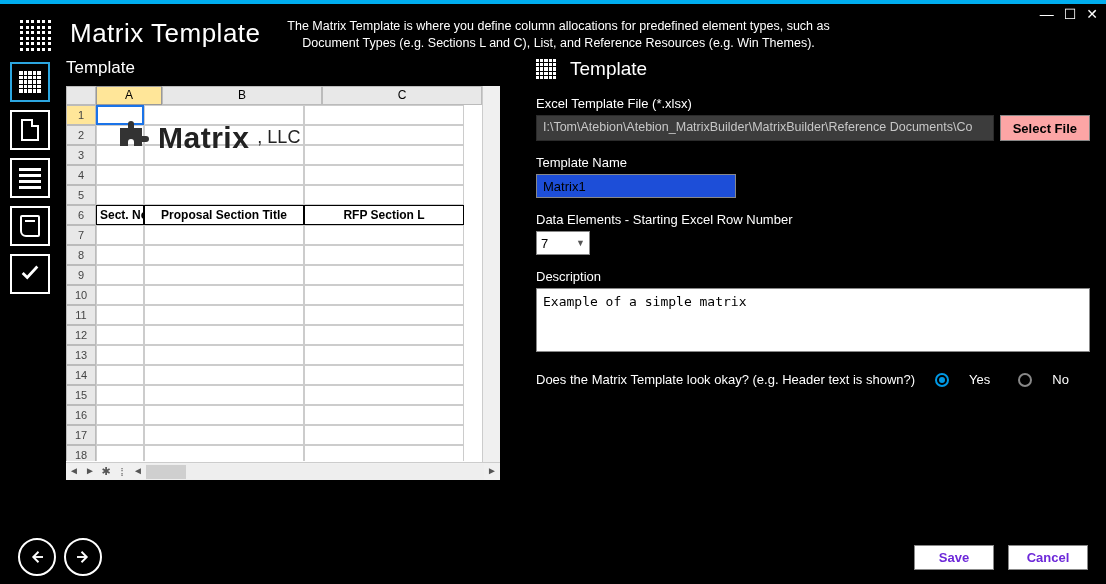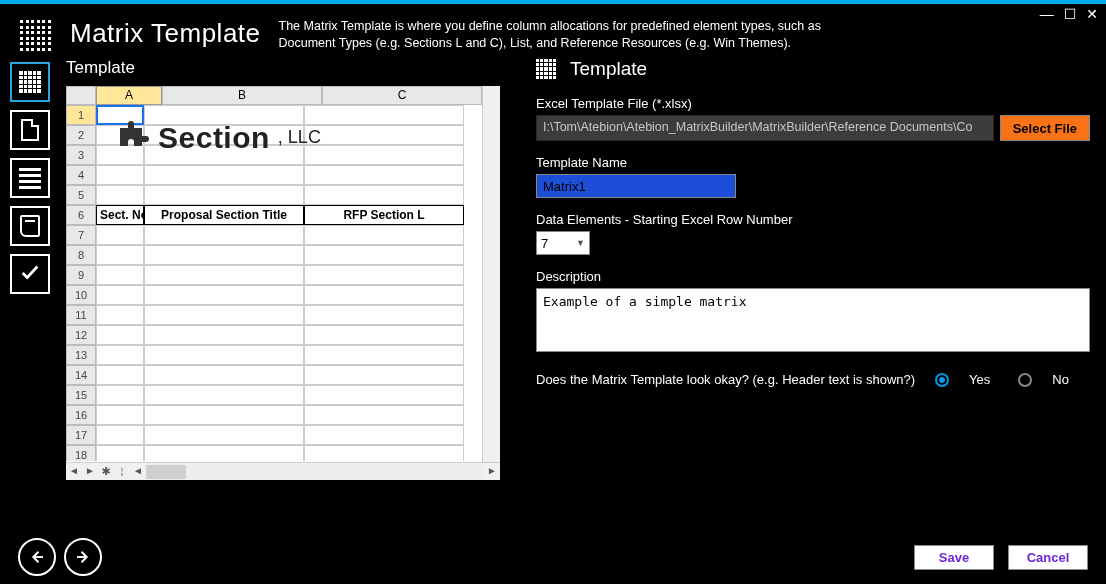--- a/index.html
+++ b/index.html
@@ -35,21 +35,21 @@
   .logo-icon {
     width: 32px; height: 32px;
     display: grid;
     grid-template-columns: repeat(6, 1fr);
     grid-template-rows: repeat(6, 1fr);
     gap: 1px;
     margin-top: 6px;
   }
   .logo-icon span { background: #fff; width:3px; height:3px; }
   .app-title { font-size: 26px; font-weight: 300; letter-spacing: 0.5px; margin-top:4px;}
-  .desc-text { font-size: 12.5px; line-height: 1.35; flex:1; margin-top:4px; max-width:560px;}
+  .desc-text { font-size: 12.5px; line-height: 1.35; flex:1; margin-top:4px; max-width:560px;text-align:center;}
   .main {
     display: flex;
     height: 470px;
   }
   .rail {
     width: 60px;
     padding-top: 4px;
     display: flex;
     flex-direction: column;
     align-items: center;
@@ -115,21 +115,21 @@
   .right-panel {
     flex: 1;
     padding-left: 36px;
     padding-right: 16px;
   }
   .right-header{display:flex;align-items:center;gap:14px;margin-bottom:16px;}
   .right-header .glabel{font-size:19px;}
   .field-label{font-size:13px;margin-bottom:4px;margin-top:8px;}
   .file-row{display:flex;gap:6px;align-items:stretch;}
   .file-input{flex:1;background:#3c3c3c;border:1px solid #2b2b2b;color:#c7c7c7;font-size:12.5px;padding:4px 6px;height:26px;overflow:hidden;white-space:nowrap;}
-  .btn{background:#f97316;color:#000;border:1px solid #888;font-size:13px;padding:3px 12px;height:26px;display:flex;align-items:center;font-weight:600;}
+  .btn{background:#fca5a5;color:#000;border:1px solid #888;font-size:13px;padding:3px 12px;height:26px;display:flex;align-items:center;font-weight:600;}
   .text-input{background:#1d4ed8;color:#000;border:1px solid #888;font-size:13px;padding:3px 6px;height:24px;width:200px;}
   .select{background:#fff;color:#000;border:1px solid #888;font-size:13px;padding:2px 4px;height:24px;width:54px;display:flex;align-items:center;justify-content:space-between;}
   .select .chev{font-size:9px;color:#555;}
   .textarea{background:#fff;color:#000;border:1px solid #888;font-size:13px;padding:5px 6px;width:100%;height:64px;resize:none;}
   .radio-row{display:flex;align-items:center;gap:20px;font-size:13px;margin-top:16px;}
   .radio{width:14px;height:14px;border:2px solid #888;border-radius:50%;display:inline-flex;align-items:center;justify-content:center;}
   .radio.sel{border-color:#0099e5;}
   .radio.sel::after{content:"";width:6px;height:6px;border-radius:50%;background:#0099e5;}
   .footer{position:absolute;left:0;right:0;bottom:8px;display:flex;align-items:center;padding:0 18px;}
   .circle-btn{width:38px;height:38px;border:2px solid #fff;border-radius:50%;display:flex;align-items:center;justify-content:center;margin-right:8px;}
@@ -362,21 +362,21 @@
             <div class="cell cellB"></div>
             <div class="cell cellC"></div>
           </div>
         </div>
       <div class="atebion">
         <span class="puzzle">
           <svg width="34" height="28" viewBox="0 0 34 28">
               <path fill="#333" d="M2 8h8V4a3 3 0 016 0v4h8v8h4a3 3 0 010 6h-4v4H16v-4a3 3 0 00-6 0v4H2V8z"></path>
             </svg>
         </span>
-        <span class="big">Section</span>
+        <span class="big">Matrix</span>
         <span class="llc">, LLC</span>
       </div>
       <div class="scrollbar-v"></div>
       <div class="scrollbar-h">
         <div class="arr">◄</div>
         <div class="arr">►</div>
         <div class="tabicon">✱</div>
         <div class="tabicon">⁞</div>
         <div class="arr">◄</div>
         <div class="track">

